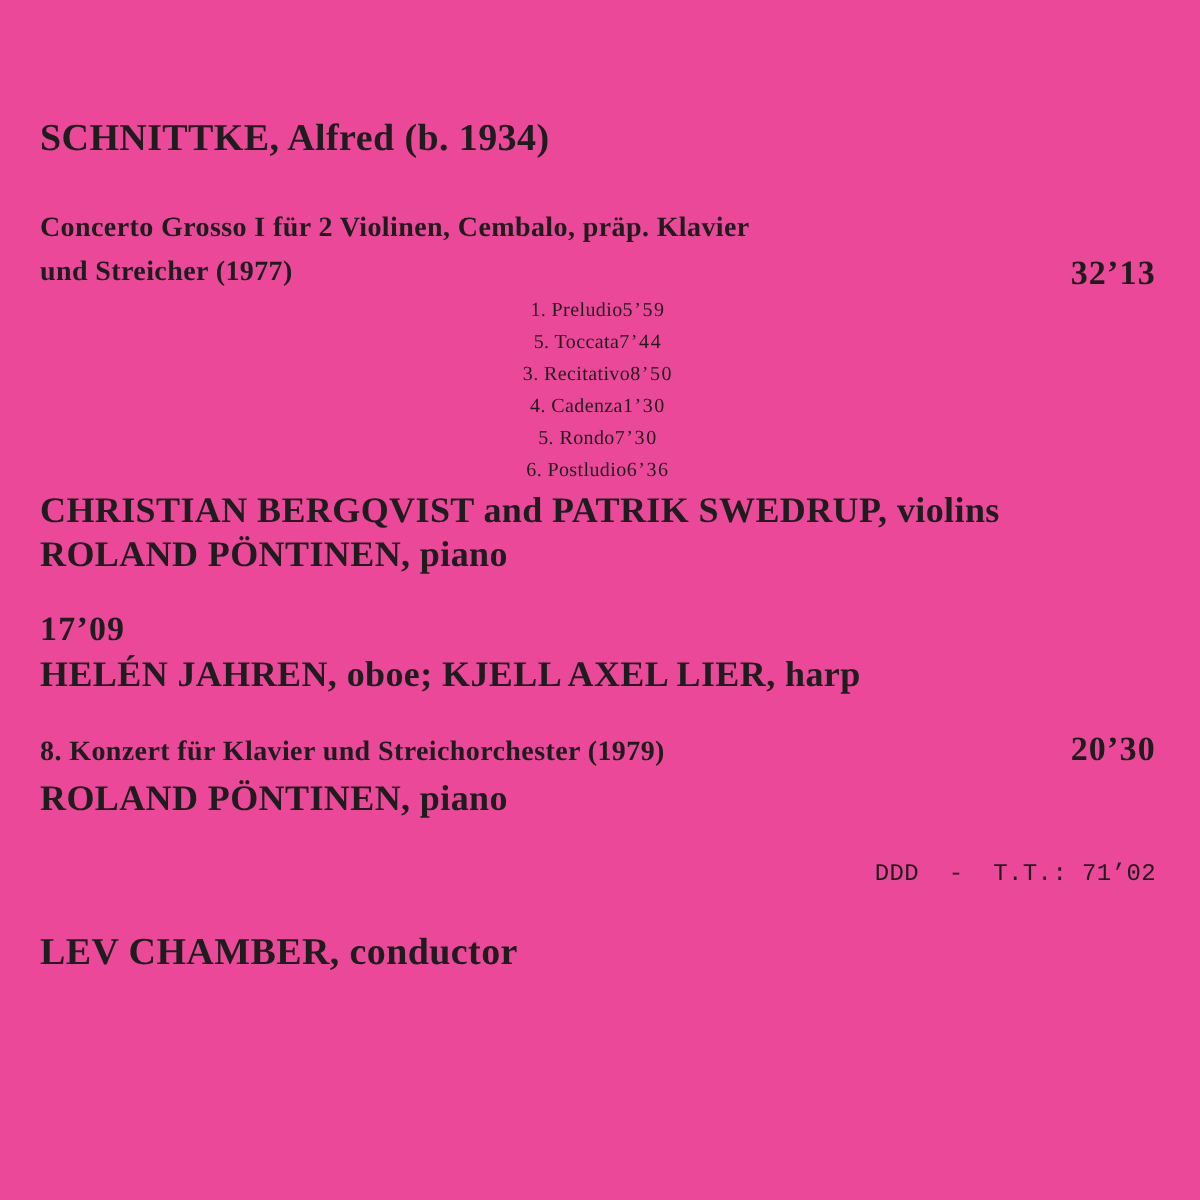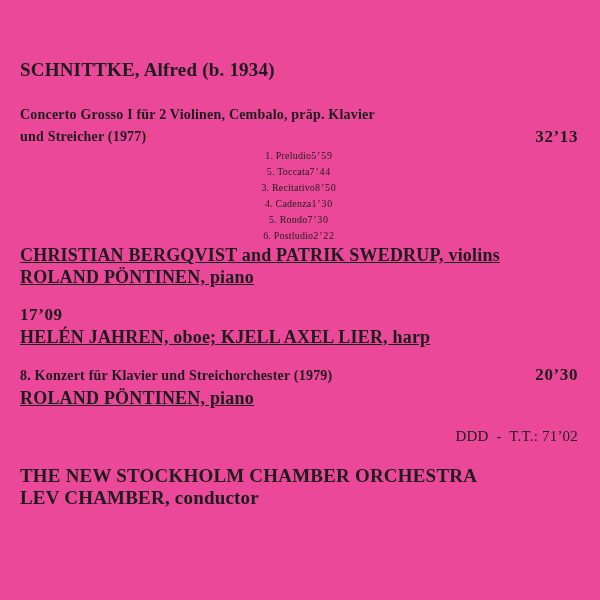--- a/index.html
+++ b/index.html
@@ -43,34 +43,34 @@
     display: flex;
     justify-content: center;
     font-size: 10px;
     line-height: 16px;
   }
   .movement-time { letter-spacing: 0.8px; }
   .performers {
     font-size: 18px;
     font-weight: 700;
     line-height: 22px;
-    text-decoration: underline;
   }
   .section { margin-bottom: 16px; }
   .single-work-header {
     display: flex;
     justify-content: space-between;
     align-items: baseline;
   }
   .tech-line {
     margin-top: 18px;
     text-align: right;
-    font-size: 15px;
+    font-size: 12px;
     line-height: 18px;
     white-space: pre;
+    font-family: Liberation Mono, monospace;
   }
   .orchestra-block { margin-top: 20px; }
   .orchestra-line {
     font-size: 19px;
     font-weight: 700;
     line-height: 22px;
   }
   .publisher-line {
     font-size: 12.5px;
     font-style: italic;
@@ -111,21 +111,21 @@
       <div class="movement-row">
         <span>4. Cadenza</span>
         <span class="movement-time">1’30</span>
       </div>
       <div class="movement-row">
         <span>5. Rondo</span>
         <span class="movement-time">7’30</span>
       </div>
       <div class="movement-row">
         <span>6. Postludio</span>
-        <span class="movement-time">2’22</span>
+        <span class="movement-time">6’36</span>
       </div>
     </div>
 
     <div class="performers">
       <div>CHRISTIAN BERGQVIST and PATRIK SWEDRUP, violins</div>
       <div>ROLAND PÖNTINEN, piano</div>
     </div>
   </div>
 
   <div class="section">
@@ -139,17 +139,16 @@
     <div class="single-work-header">
       <div class="work-title">8. Konzert für Klavier und Streichorchester (1979)</div>
       <div class="work-duration">20’30</div>
     </div>
     <div class="performers">ROLAND PÖNTINEN, piano</div>
   </div>
 
   <div class="tech-line">DDD  -  T.T.: 71’02</div>
 
   <div class="orchestra-block">
-    <div class="orchestra-line">THE NEW STOCKHOLM CHAMBER ORCHESTRA</div>
     <div class="orchestra-line">LEV CHAMBER, conductor</div>
   </div>
 
 </div>
 
 </body></html>

